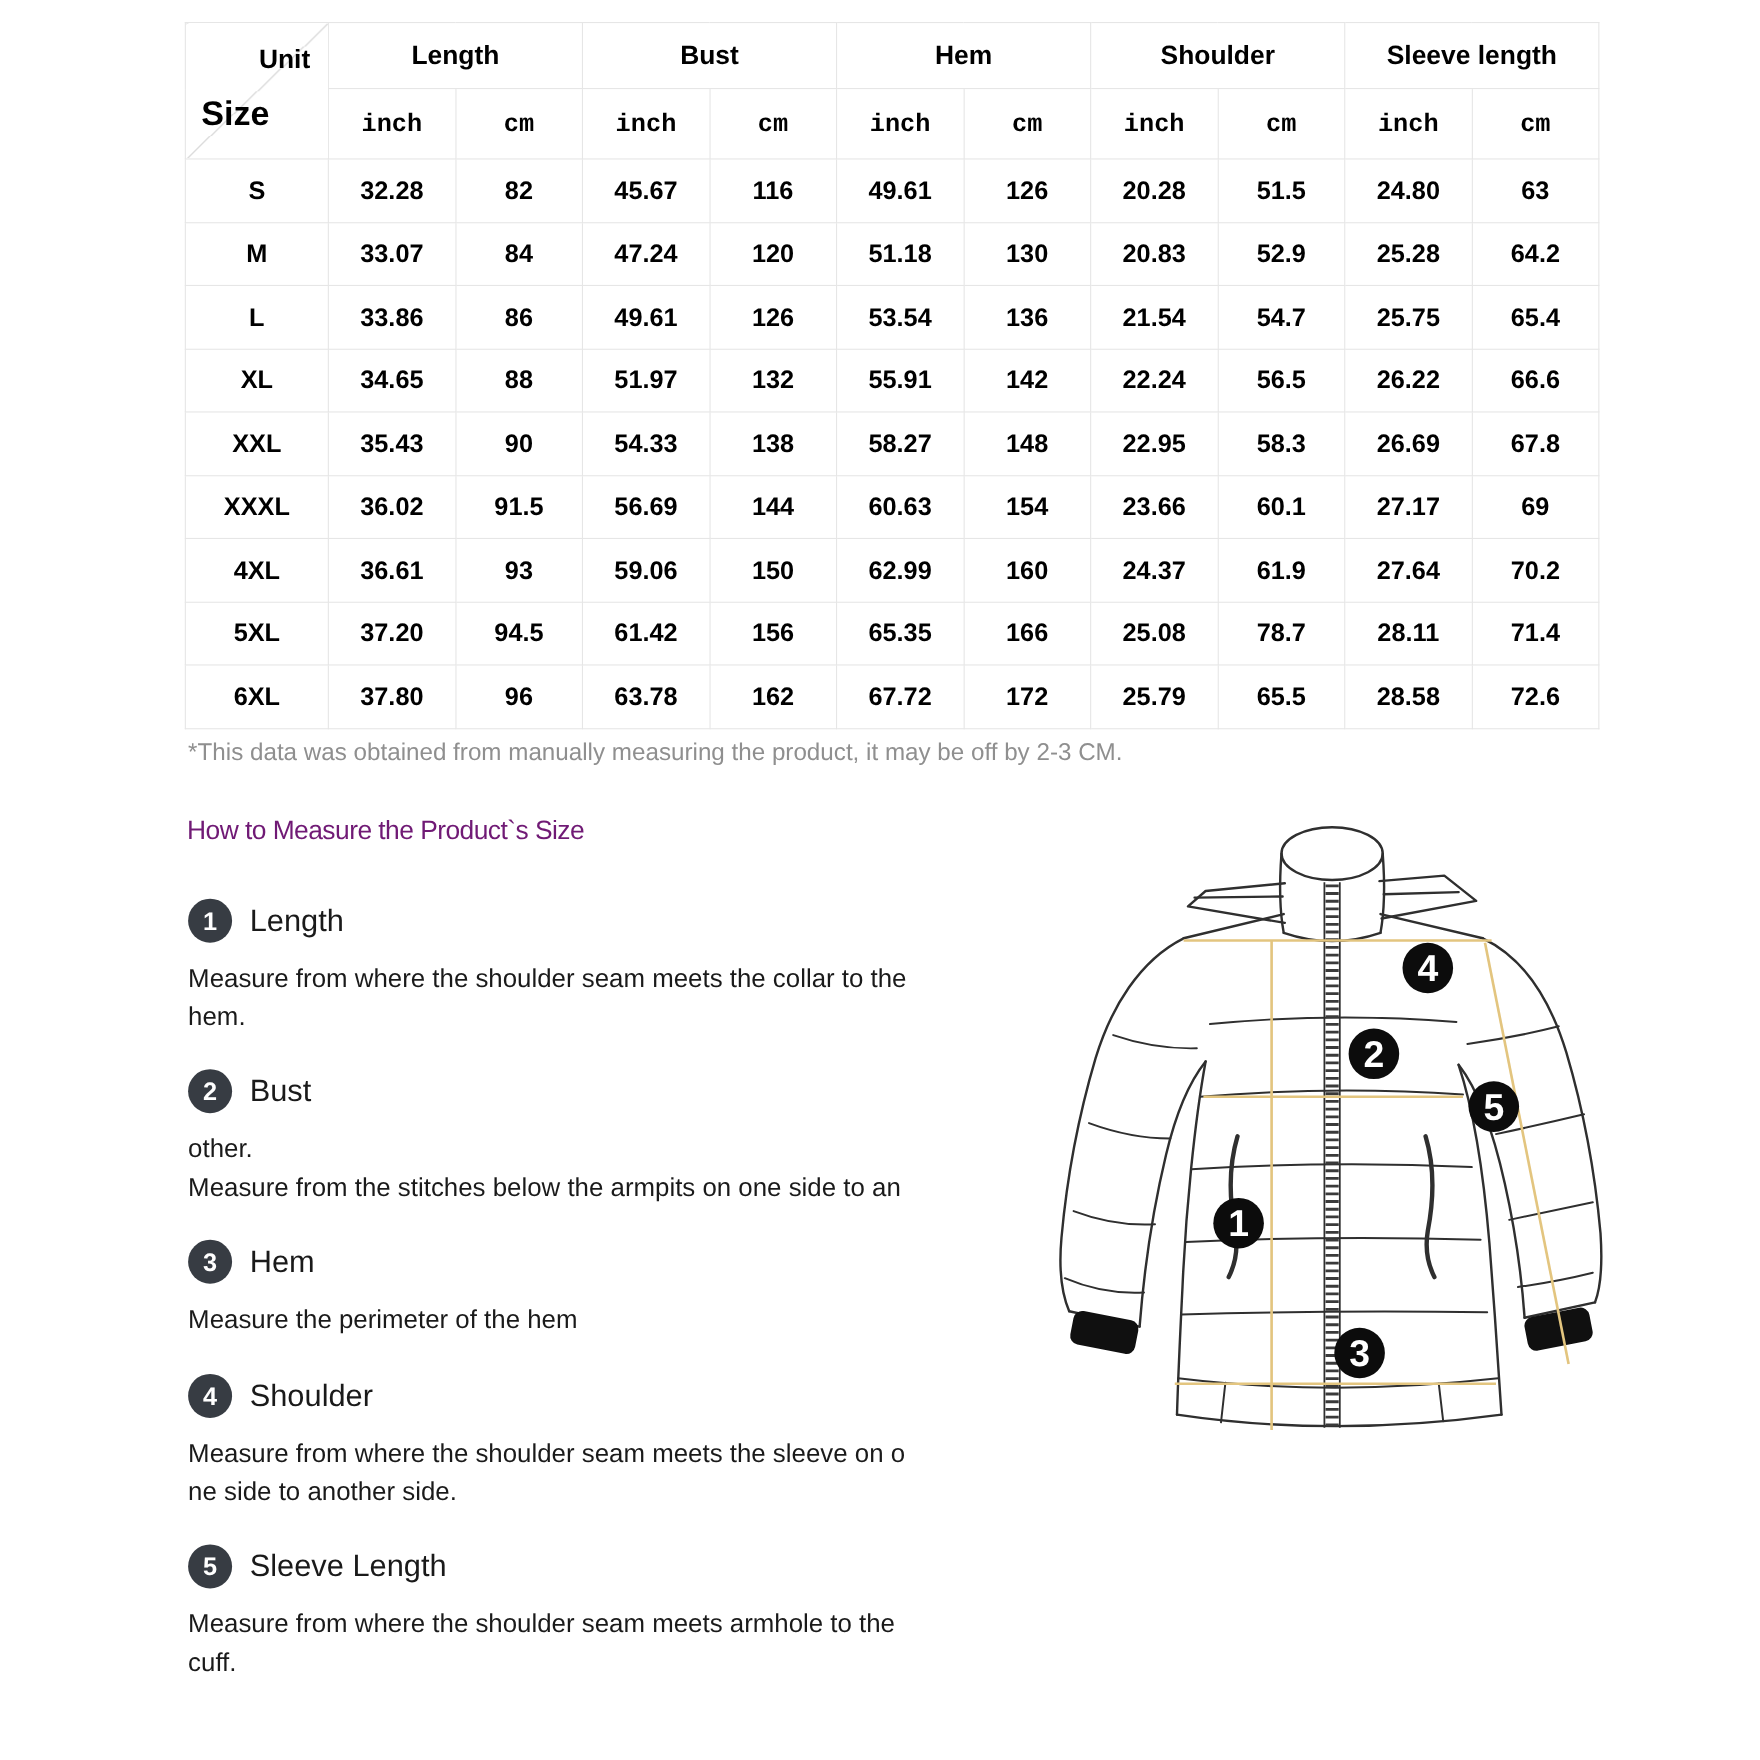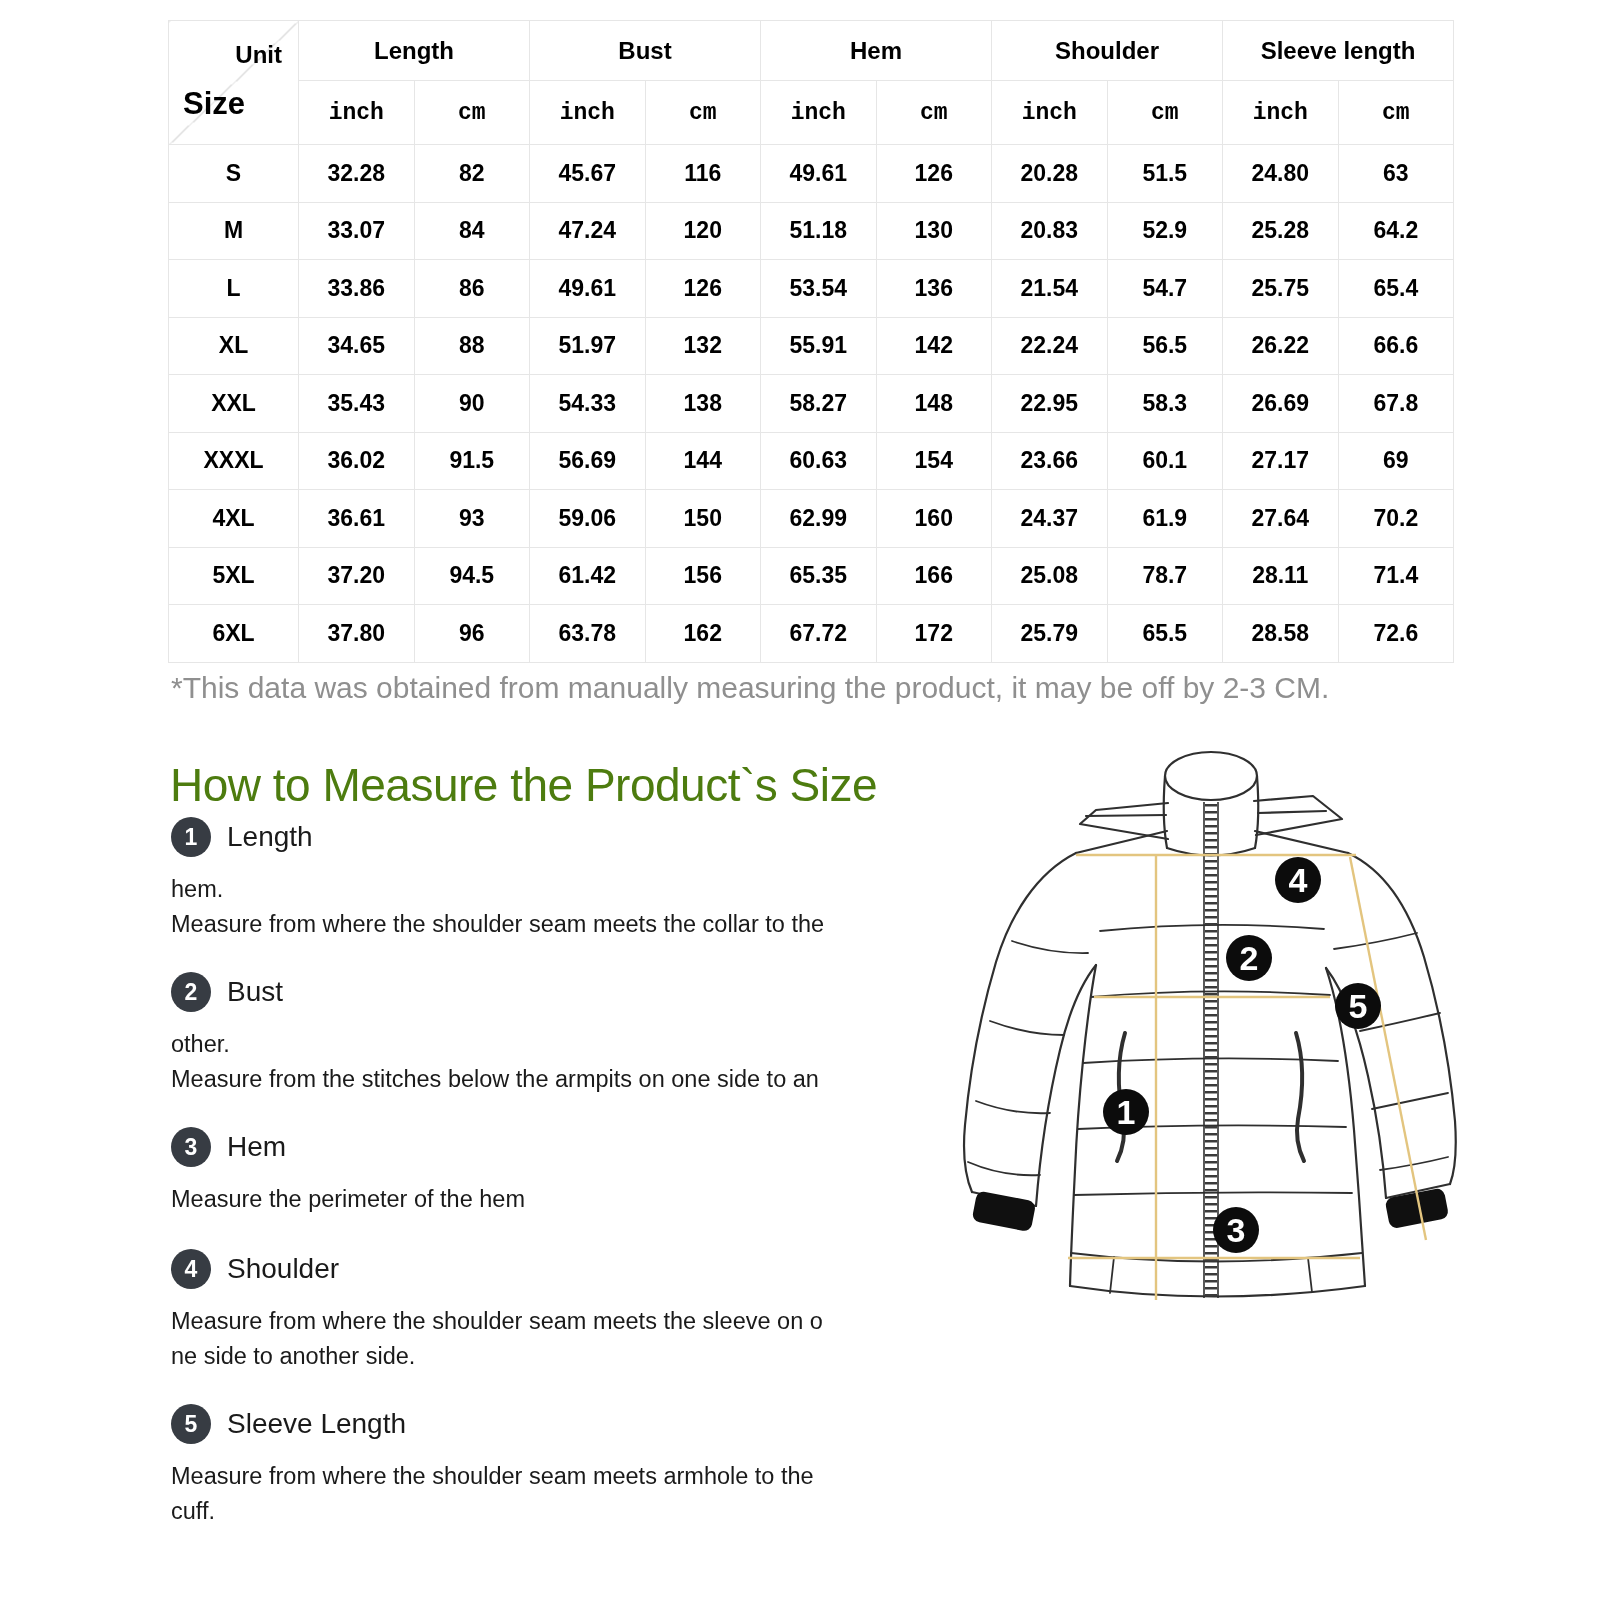--- a/index.html
+++ b/index.html
@@ -12,24 +12,24 @@
   #size-table th,#size-table td{border:1px solid #e6e6e6;text-align:center;vertical-align:middle;
               font-weight:bold;color:#000;font-size:23px;padding:0;}
   #size-table thead tr.group-row th{height:59px;font-size:24px;}
   #size-table thead tr.unit-row th{height:63px;font-family:Liberation Mono, monospace;}
   #size-table tbody td{height:56.5px;}
   th.corner{position:relative;
      background-image:linear-gradient(to bottom right,#ffffff 49.65%,#dcdcdc 49.65%,#dcdcdc 50.35%,#ffffff 50.35%);}
   th.corner .corner-top{position:absolute;top:20px;right:16px;font-size:24px;}
   th.corner .corner-bottom{position:absolute;bottom:22px;left:14px;font-size:31px;}
 
-  .table-note{position:absolute;left:143px;top:671px;font-size:30px;color:#8f8f8f;}
+  .table-note{position:absolute;left:143px;top:671px;font-size:22px;color:#8f8f8f;}
 
   
-  .howto-title{position:absolute;left:142px;top:758px;font-size:46px;font-weight:400;color:#4d7c0f;
+  .howto-title{position:absolute;left:142px;top:742px;font-size:24px;font-weight:400;color:#701a75;
                letter-spacing:-0.5px;}
   .howto-item{position:absolute;left:143px;width:730px;}
   .howto-head{display:flex;align-items:center;gap:16px;height:44px;}
   .badge{width:40px;height:40px;border-radius:50%;background:#373c43;color:#fff;
          display:flex;align-items:center;justify-content:center;font-size:23px;font-weight:bold;flex:0 0 auto;}
   .howto-label{font-size:28px;color:#1a1a1a;}
   .howto-desc{margin-top:13px;font-size:23.5px;line-height:35px;color:#1a1a1a;}
   #item-1{top:815px;} #item-2{top:970px;} #item-3{top:1125px;} #item-4{top:1247px;} #item-5{top:1402px;}
 
   
@@ -195,22 +195,22 @@
   <div class="table-note">*This data was obtained from manually measuring the product, it may be off by 2-3 CM.</div>
 
   <div class="howto-title">How to Measure the Product`s Size</div>
 
   <div class="howto-item" id="item-1">
     <div class="howto-head">
       <div class="badge">1</div>
       <div class="howto-label">Length</div>
     </div>
     <div class="howto-desc">
+      <div>Measure from where the shoulder seam meets the collar to the</div>
       <div>hem.</div>
-      <div>Measure from where the shoulder seam meets the collar to the</div>
     </div>
   </div>
 
   <div class="howto-item" id="item-2">
     <div class="howto-head">
       <div class="badge">2</div>
       <div class="howto-label">Bust</div>
     </div>
     <div class="howto-desc">
       <div>other.</div>

